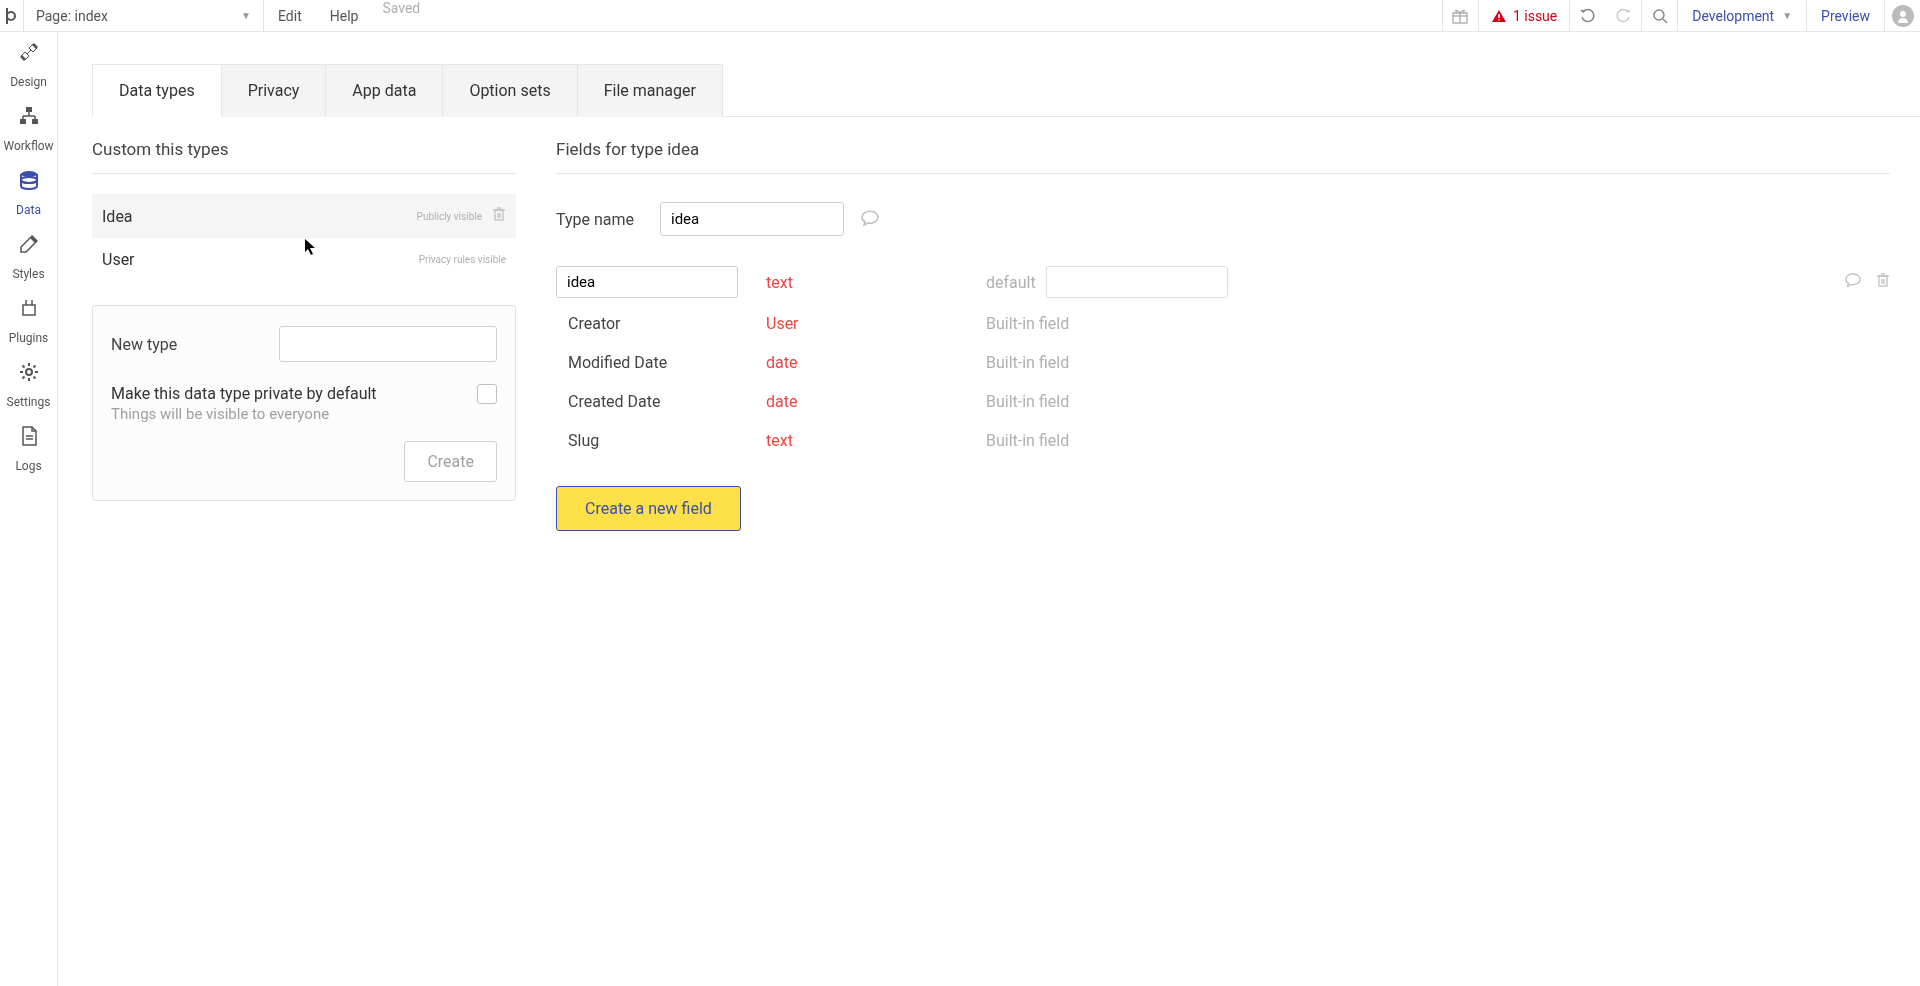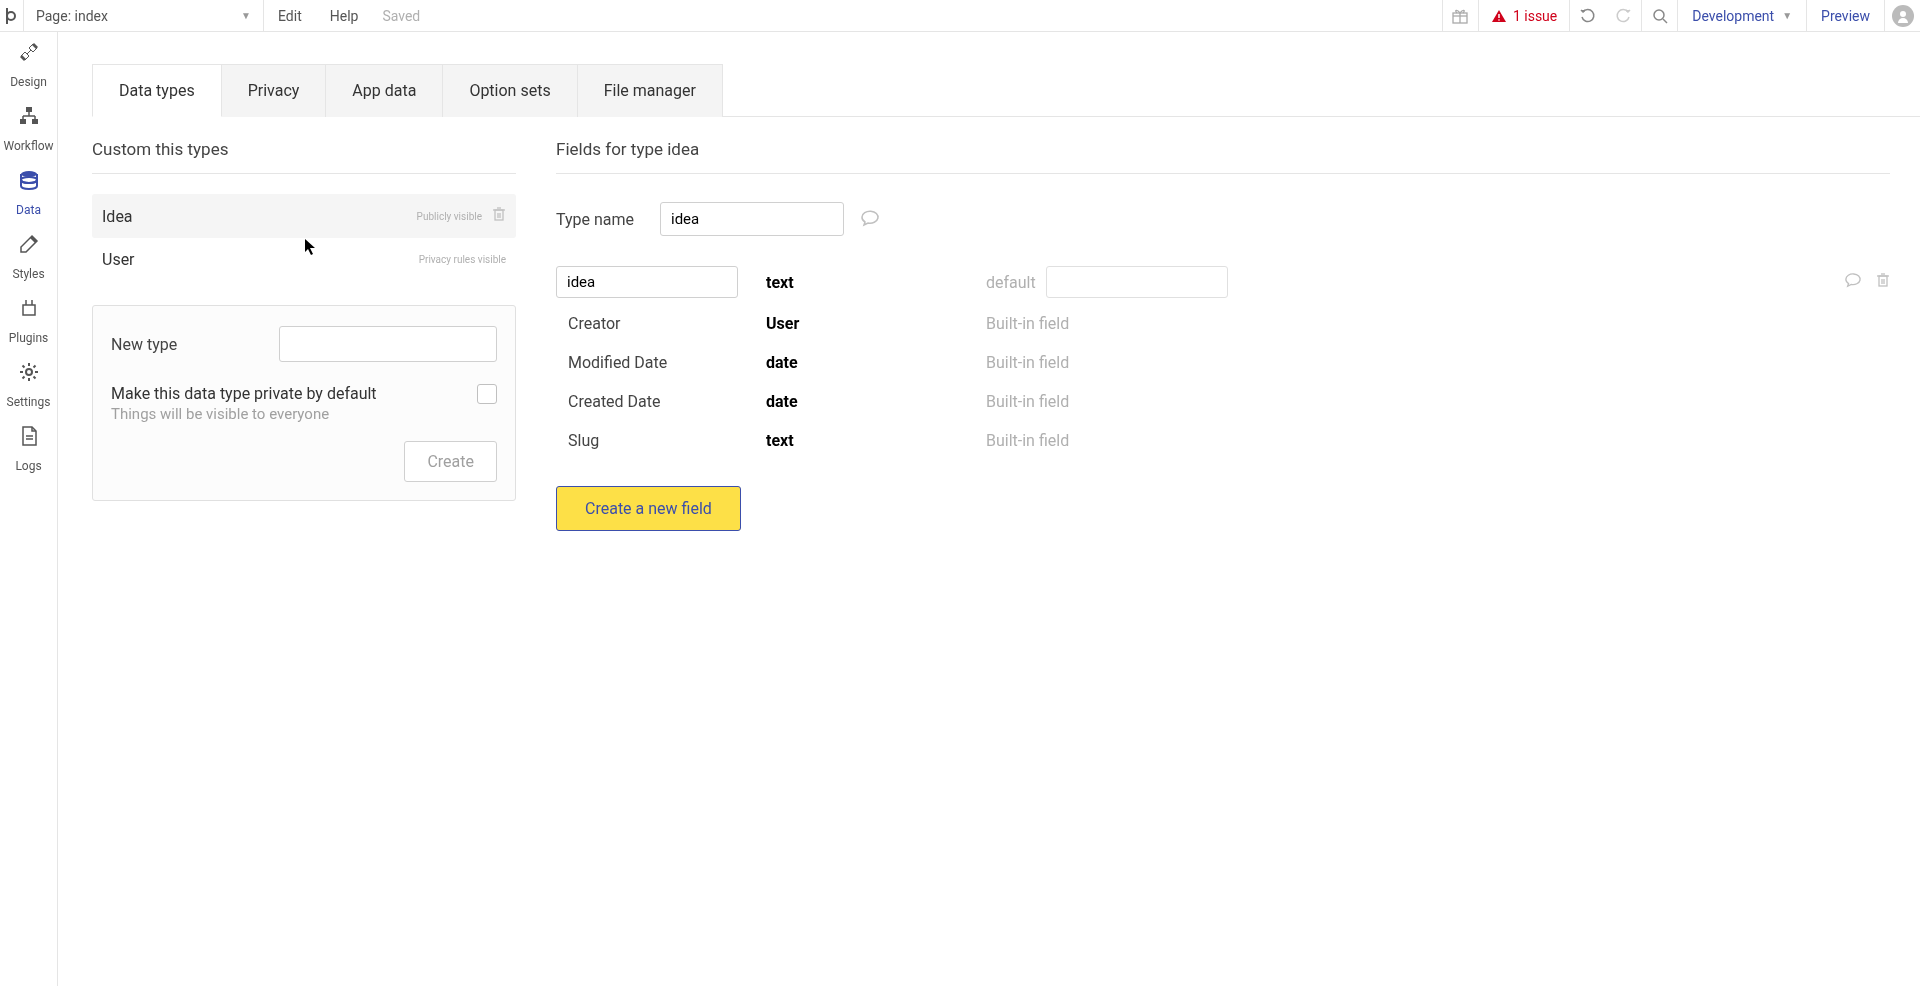--- a/index.html
+++ b/index.html
@@ -1,20 +1,20 @@
 <!DOCTYPE html>
 <html><head>
   <meta charset="utf-8">
   <style>
     * { margin: 0; padding: 0; box-sizing: border-box; font-family: -apple-system, BlinkMacSystemFont, "Segoe UI", Roboto, sans-serif; }
     body { background: #fff; color: #333; font-size: 14px; }
     
     
     .topbar { height: 32px; display: flex; align-items: center; border-bottom: 1px solid #e5e5e5; padding: 0; }
-    .topbar-left { display: flex; align-items: center; height: 100%; }
+    .topbar-left { display: flex; align-items: flex-start; height: 100%; }
     .logo-b { width: 24px; height: 32px; display: flex; align-items: center; justify-content: center; font-weight: bold; font-size: 18px; color: #555; border-right: 1px solid #e5e5e5; }
     .page-selector { display: flex; align-items: center; padding: 0 12px; height: 100%; border-right: 1px solid #e5e5e5; min-width: 240px; cursor: pointer; color: #555; }
     .page-selector .caret { margin-left: auto; color: #999; font-size: 10px; }
     .menu-item { padding: 0 14px; height: 100%; display: flex; align-items: center; color: #555; cursor: pointer; }
     .saved-label { padding: 0 10px; color: #b0b0b0; }
     .topbar-right { margin-left: auto; display: flex; align-items: center; height: 100%; }
     .topbar-icon { width: 36px; height: 100%; display: flex; align-items: center; justify-content: center; color: #888; cursor: pointer; border-left: 1px solid #e5e5e5; }
     .issue-badge { display: flex; align-items: center; padding: 0 12px; color: #d0021b; cursor: pointer; height: 100%; border-left: 1px solid #e5e5e5; }
     .issue-badge svg { margin-right: 6px; }
     .env-selector { display: flex; align-items: center; padding: 0 14px; height: 100%; color: #3b4eab; cursor: pointer; border-left: 1px solid #e5e5e5; }
@@ -66,21 +66,21 @@
     
     .typename-row { display: flex; align-items: center; margin-top: 28px; }
     .typename-row .lbl { font-size: 16px; color: #444; width: 104px; }
     .typename-row input { width: 184px; height: 34px; border: 1px solid #d0d0d0; border-radius: 3px; padding: 0 10px; font-size: 15px; }
     .typename-row .comment-ic { margin-left: 16px; color: #c0c0c0; cursor: pointer; }
     
     .fields-list { margin-top: 24px; }
     .field-row { display: flex; align-items: center; padding: 6px 0; font-size: 16px; }
     .field-row .fname-input { width: 182px; height: 32px; border: 1px solid #d0d0d0; border-radius: 3px; padding: 0 10px; font-size: 15px; }
     .field-row .fname-text { width: 210px; color: #444; padding-left: 12px; }
-    .field-row .ftype { width: 220px; color: #000000; font-weight: bold; }
+    .field-row .ftype { width: 220px; color: #ef4444; }
     .field-row .fdefault-lbl { color: #b0b0b0; width: 60px; }
     .field-row .fdefault-input { width: 182px; height: 32px; border: 1px solid #e0e0e0; border-radius: 3px; padding: 0 10px; font-size: 15px; }
     .field-row .builtin { color: #b0b0b0; }
     .field-row .row-icons { margin-left: auto; display: flex; align-items: center; gap: 14px; color: #c0c0c0; }
     .field-row.custom .ftype { margin-left: 28px; }
     .field-row.builtin-row { padding: 10px 0; }
     .field-row.builtin-row .ftype { margin-left: 0; }
     
     .new-field-btn { margin-top: 26px; padding: 12px 28px; border: 1px solid #3b4eab; border-radius: 3px; background: #fde047; color: #3b4eab; font-size: 16px; cursor: pointer; }
 

